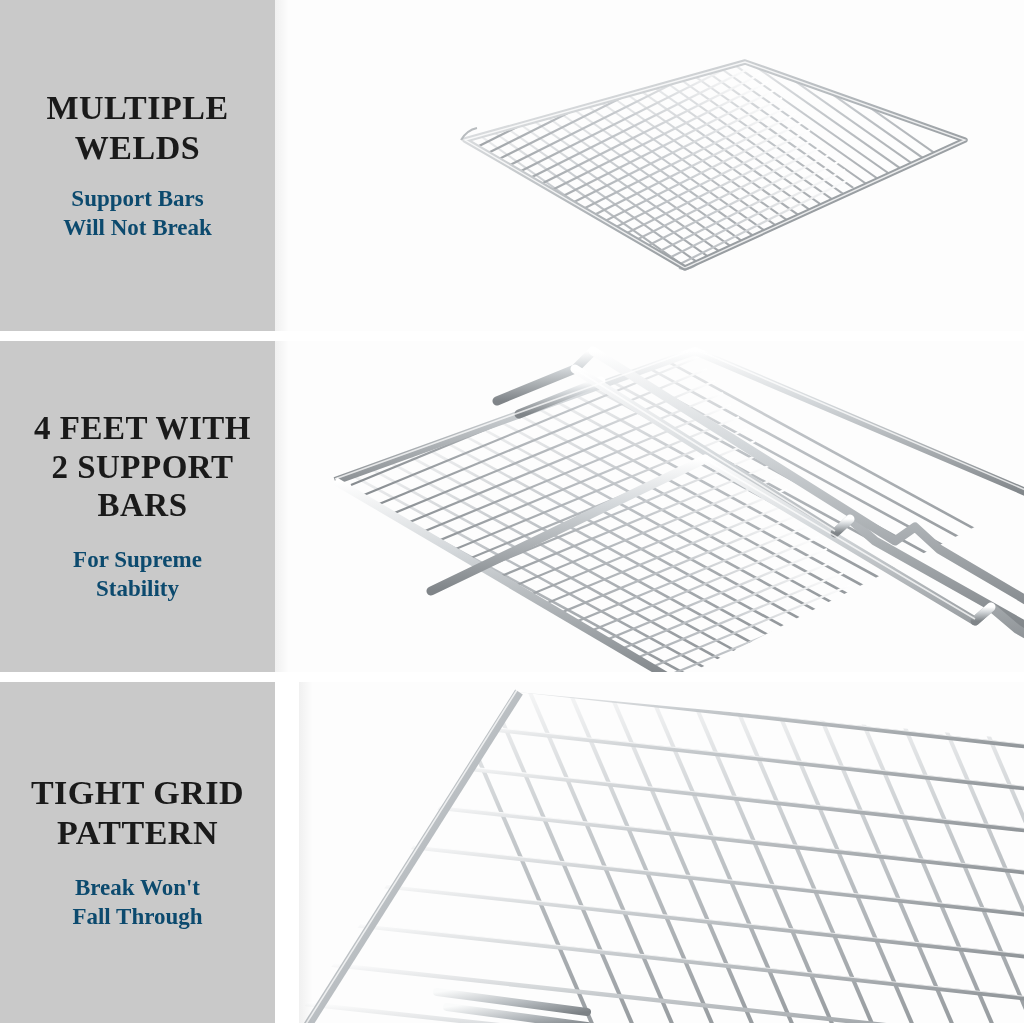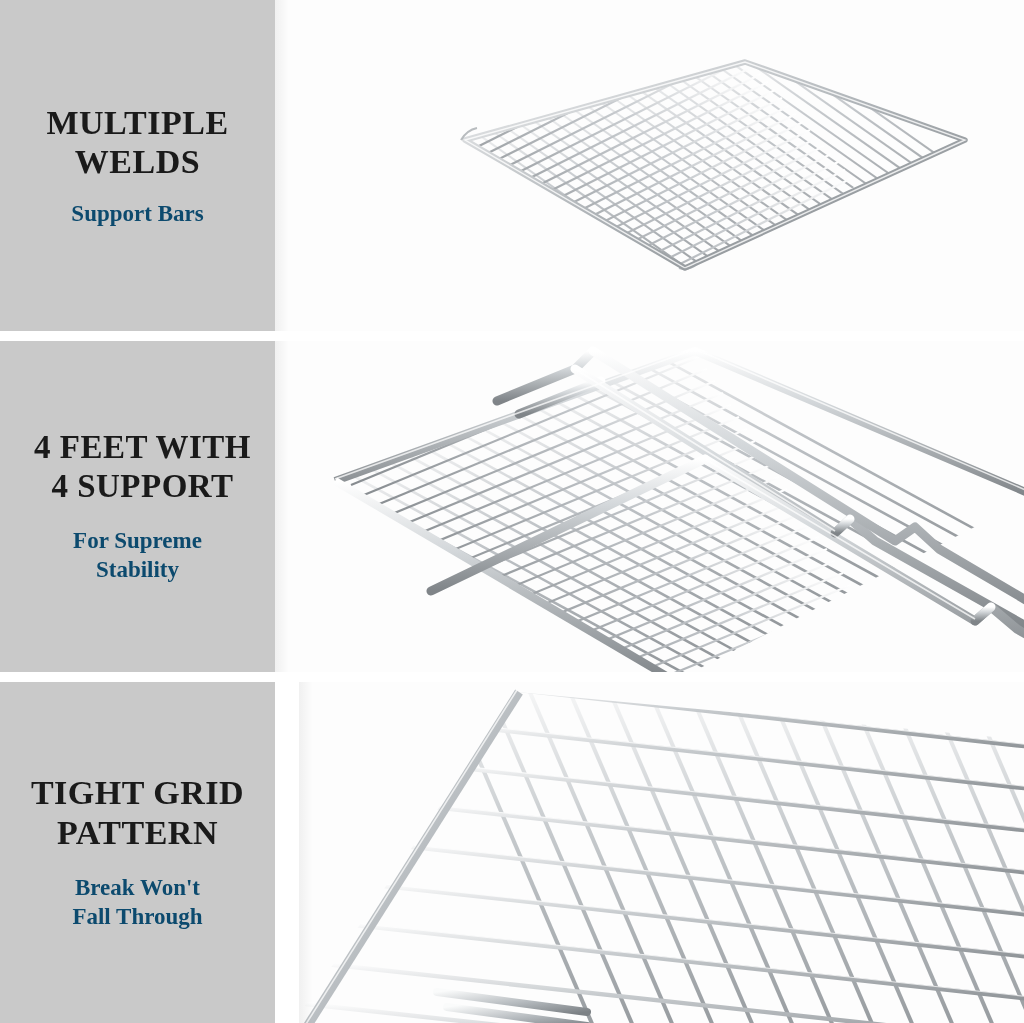--- a/index.html
+++ b/index.html
@@ -95,20 +95,21 @@
 <div class="sheet">
 
   <div class="panel panel-1 p1">
     <div class="caption">
       <div class="caption-title">
         <div>MULTIPLE</div>
         <div>WELDS</div>
       </div>
       <div class="caption-sub">
         <div>Support Bars</div>
+        <div>Will Not Break</div>
       </div>
     </div>
     <div class="photo">
       <div class="edge-shadow-left"></div>
       <svg viewBox="0 0 749 331" preserveAspectRatio="xMidYMid slice">
         <defs>
           <linearGradient id="wireA" x1="0" y1="0" x2="0" y2="1">
             <stop offset="0%" stop-color="#ffffff"></stop>
             <stop offset="45%" stop-color="#c2c6ca"></stop>
             <stop offset="100%" stop-color="#8d9296"></stop>
@@ -207,21 +208,22 @@
       </svg>
     </div>
   </div>
 
   <div class="gap"></div>
 
   <div class="panel panel-2 p2">
     <div class="caption">
       <div class="caption-title">
         <div>4 FEET WITH</div>
-        <div>4 SUPPORT</div>
+        <div>2 SUPPORT</div>
+        <div>BARS</div>
       </div>
       <div class="caption-sub">
         <div>For Supreme</div>
         <div>Stability</div>
       </div>
     </div>
     <div class="photo">
       <div class="edge-shadow-left"></div>
       <svg viewBox="0 0 749 331" preserveAspectRatio="xMidYMid slice">
         <defs>

